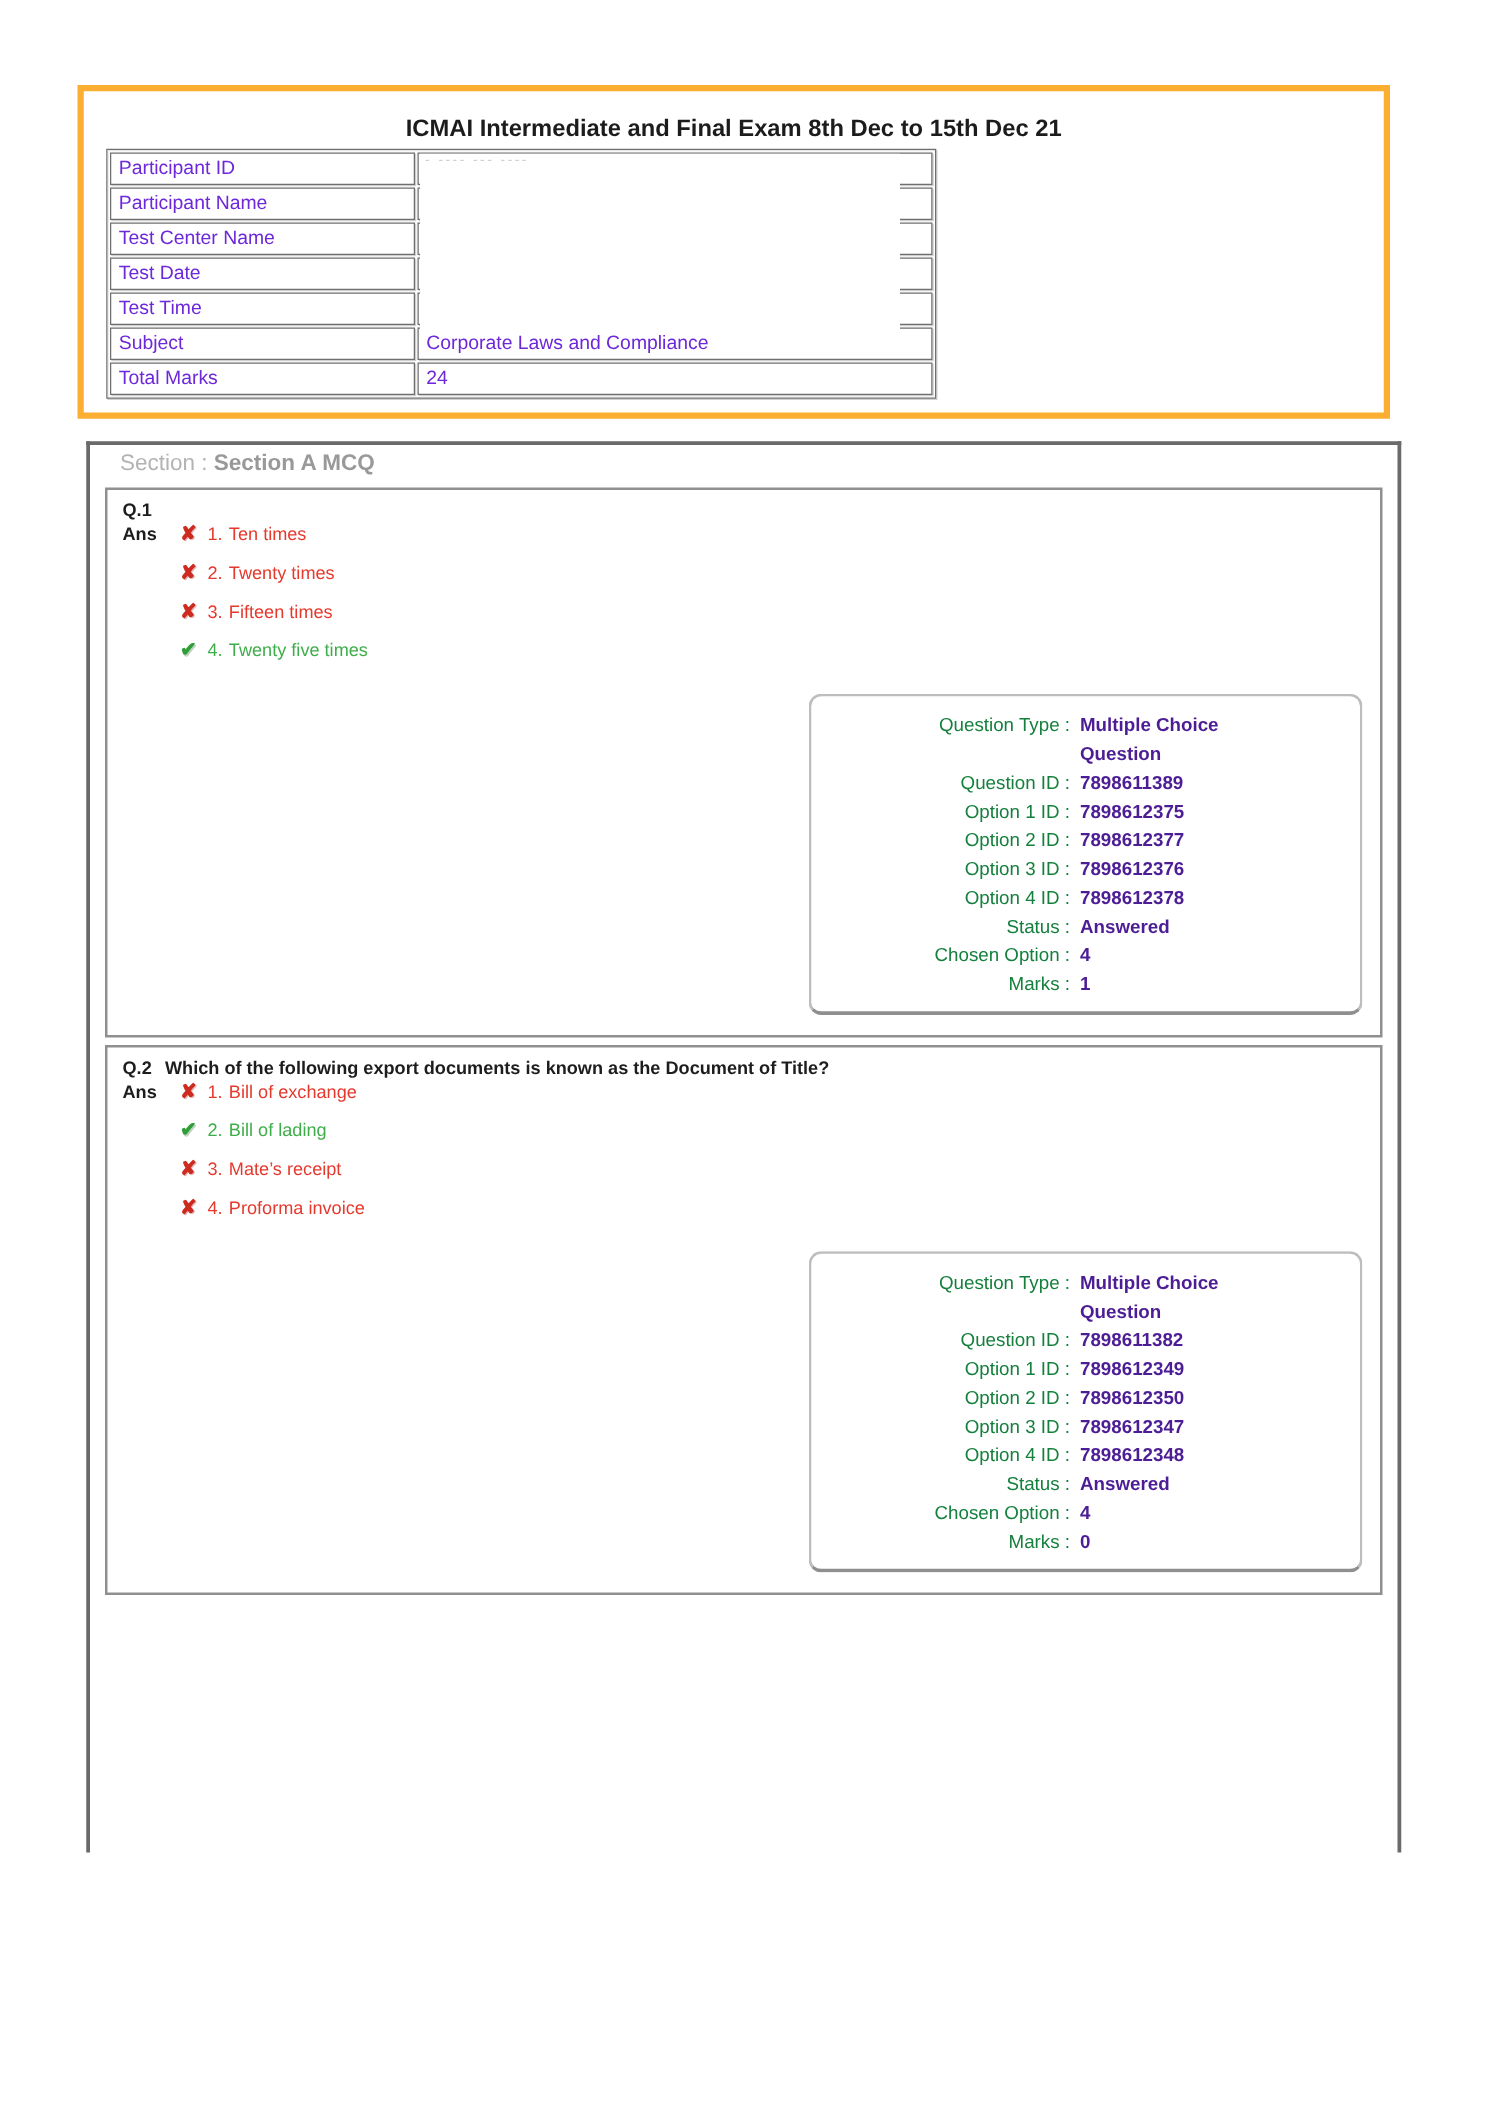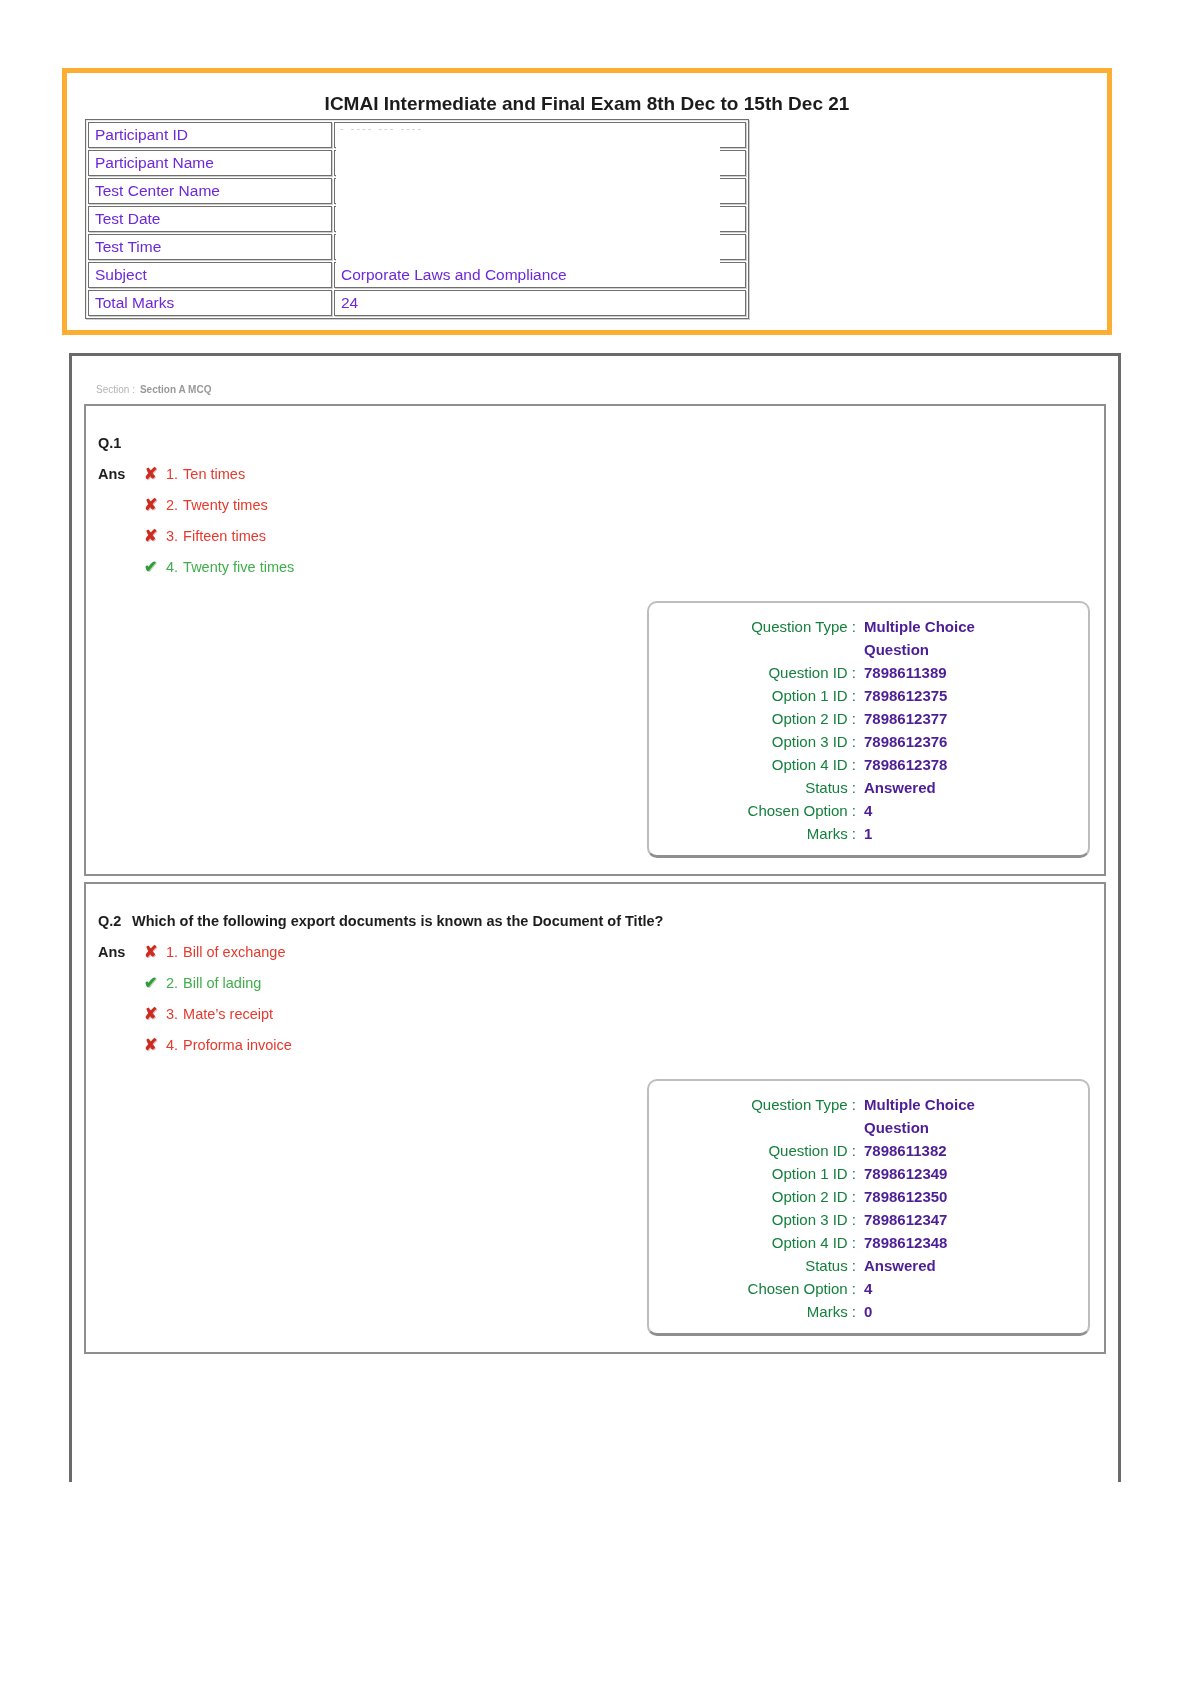--- a/index.html
+++ b/index.html
@@ -18,30 +18,30 @@
     border:1px solid #6f6f6f;box-shadow:1px 1px 0 #cfcfcf;background:#fff;white-space:nowrap;}
   td.c-label{width:230px;}
   td.c-value{width:398px;}
 
   .redaction{position:absolute;left:251px;top:4px;width:384px;height:141px;background:#fff;z-index:5;overflow:hidden;}
   .ghost{margin:0 0 0 4px;height:9px;overflow:hidden;color:#cbcbcb;font-size:11px;letter-spacing:2px;line-height:11px;}
 
   
   .section-box{position:absolute;left:69px;top:353px;width:1052px;height:1275px;
     border:3px solid #6a6a6a;border-bottom:none;box-sizing:border-box;background:#fff;}
-  .section-label{margin:28px 0 0 24px;font-size:10px;color:#b3b3b3;font-weight:normal;}
+  .section-label{margin:4px 0 0 24px;font-size:18px;color:#b3b3b3;font-weight:normal;}
   .section-name{color:#999999;font-weight:bold;margin-left:5px;}
 
   
   .qbox{margin:9px 12px 0 12px;border:2px solid #8f8f8f;background:#fff;
-    padding:28px 14px 8px 12px;box-sizing:border-box;}
+    padding:8px 14px 8px 12px;box-sizing:border-box;}
   .qbox + .qbox{margin-top:6px;}
   .qrow{display:flex;font-size:14.5px;font-weight:bold;color:#1d1d1d;line-height:18px;}
   .qnum{width:34px;flex:none;}
-  .ansrow{display:flex;margin-top:12px;}
+  .ansrow{display:flex;}
   .anslabel{width:46px;flex:none;font-size:14.5px;font-weight:bold;color:#1d1d1d;line-height:20px;}
   .options{display:flex;flex-direction:column;gap:11px;}
   .opt{display:flex;align-items:center;height:20px;font-size:14.5px;}
   .opt .icon{width:22px;flex:none;font-size:16px;line-height:20px;font-weight:bold;}
   .opt.wrong{color:#e6392d;}
   .opt.correct{color:#3fae4a;}
   .icon.cross{color:#ce2b20;text-shadow:1px 1px 0 rgba(120,0,0,0.25);}
   .icon.check{color:#2f9e38;text-shadow:1px 1px 0 rgba(0,80,0,0.25);}
   .opt .idx{margin-right:5px;}
 

